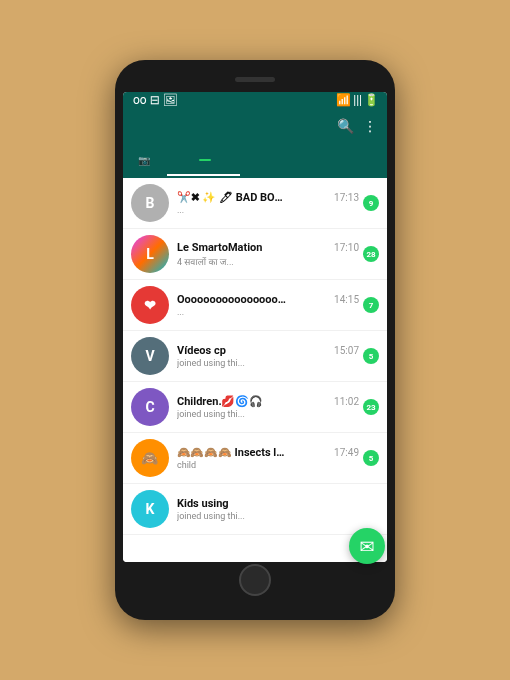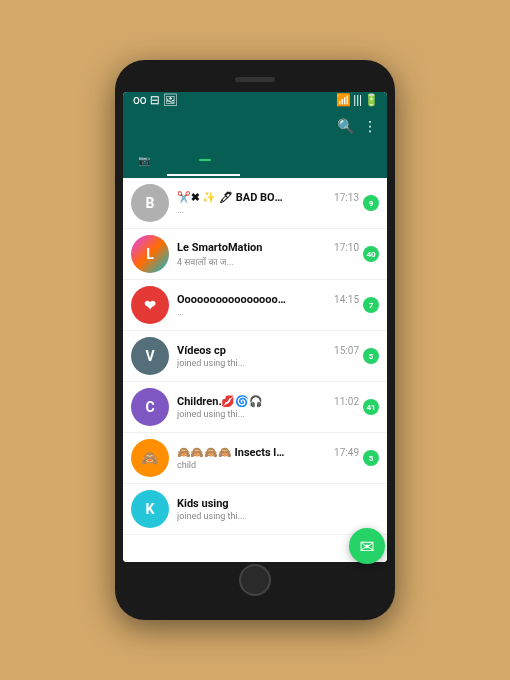--- a/index.html
+++ b/index.html
@@ -258,21 +258,21 @@
         </div>
         <div class="chat-item">
           <div class="avatar colorful">L</div>
           <div class="chat-content">
             <div class="chat-header">
               <span class="chat-name">Le SmartoMation</span>
               <span class="chat-time">17:10</span>
             </div>
             <div class="chat-preview">4 सवालों का ज...</div>
           </div>
-          <div class="unread-badge">40</div>
+          <div class="unread-badge">28</div>
         </div>
         <div class="chat-item">
           <div class="avatar red-heart">❤</div>
           <div class="chat-content">
             <div class="chat-header">
               <span class="chat-name">Oooooooooooooooooooooo...</span>
               <span class="chat-time">14:15</span>
             </div>
             <div class="chat-preview">...</div>
           </div>
@@ -291,21 +291,21 @@
         </div>
         <div class="chat-item">
           <div class="avatar purple-kids">C</div>
           <div class="chat-content">
             <div class="chat-header">
               <span class="chat-name">Children.💋🌀🎧</span>
               <span class="chat-time">11:02</span>
             </div>
             <div class="chat-preview">joined using thi...</div>
           </div>
-          <div class="unread-badge">41</div>
+          <div class="unread-badge">23</div>
         </div>
         <div class="chat-item">
           <div class="avatar monkey">🙈</div>
           <div class="chat-content">
             <div class="chat-header">
               <span class="chat-name">🙈🙈🙈🙈 Insects lover🙈🙈...</span>
               <span class="chat-time">17:49</span>
             </div>
             <div class="chat-preview">child</div>
           </div>

